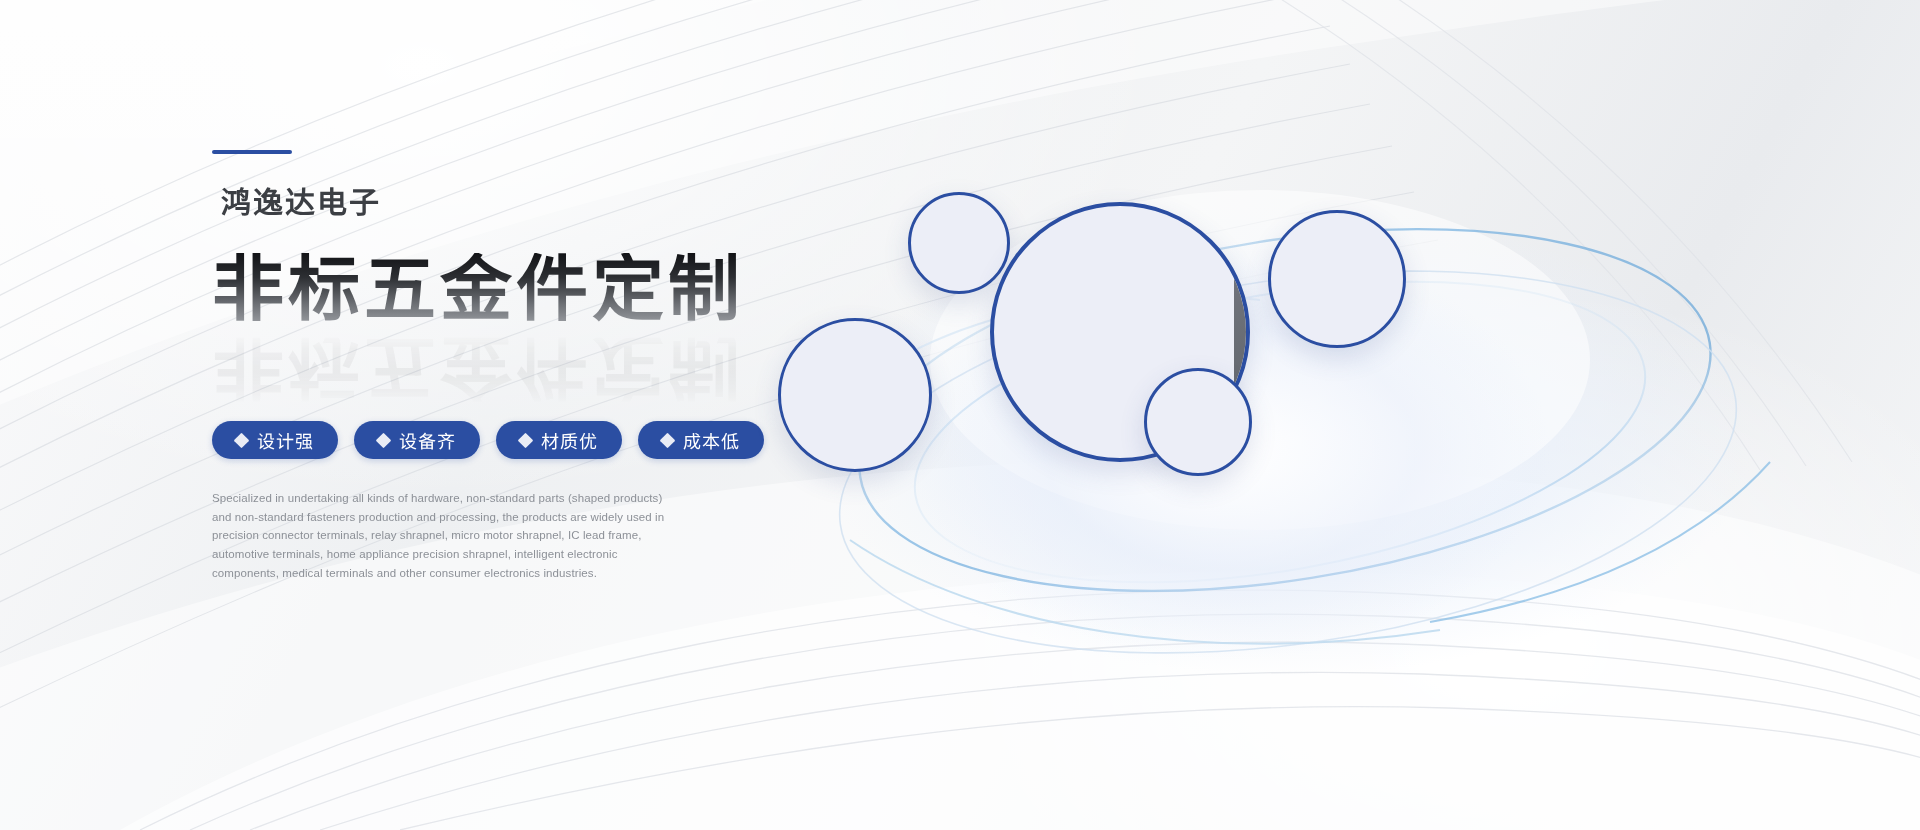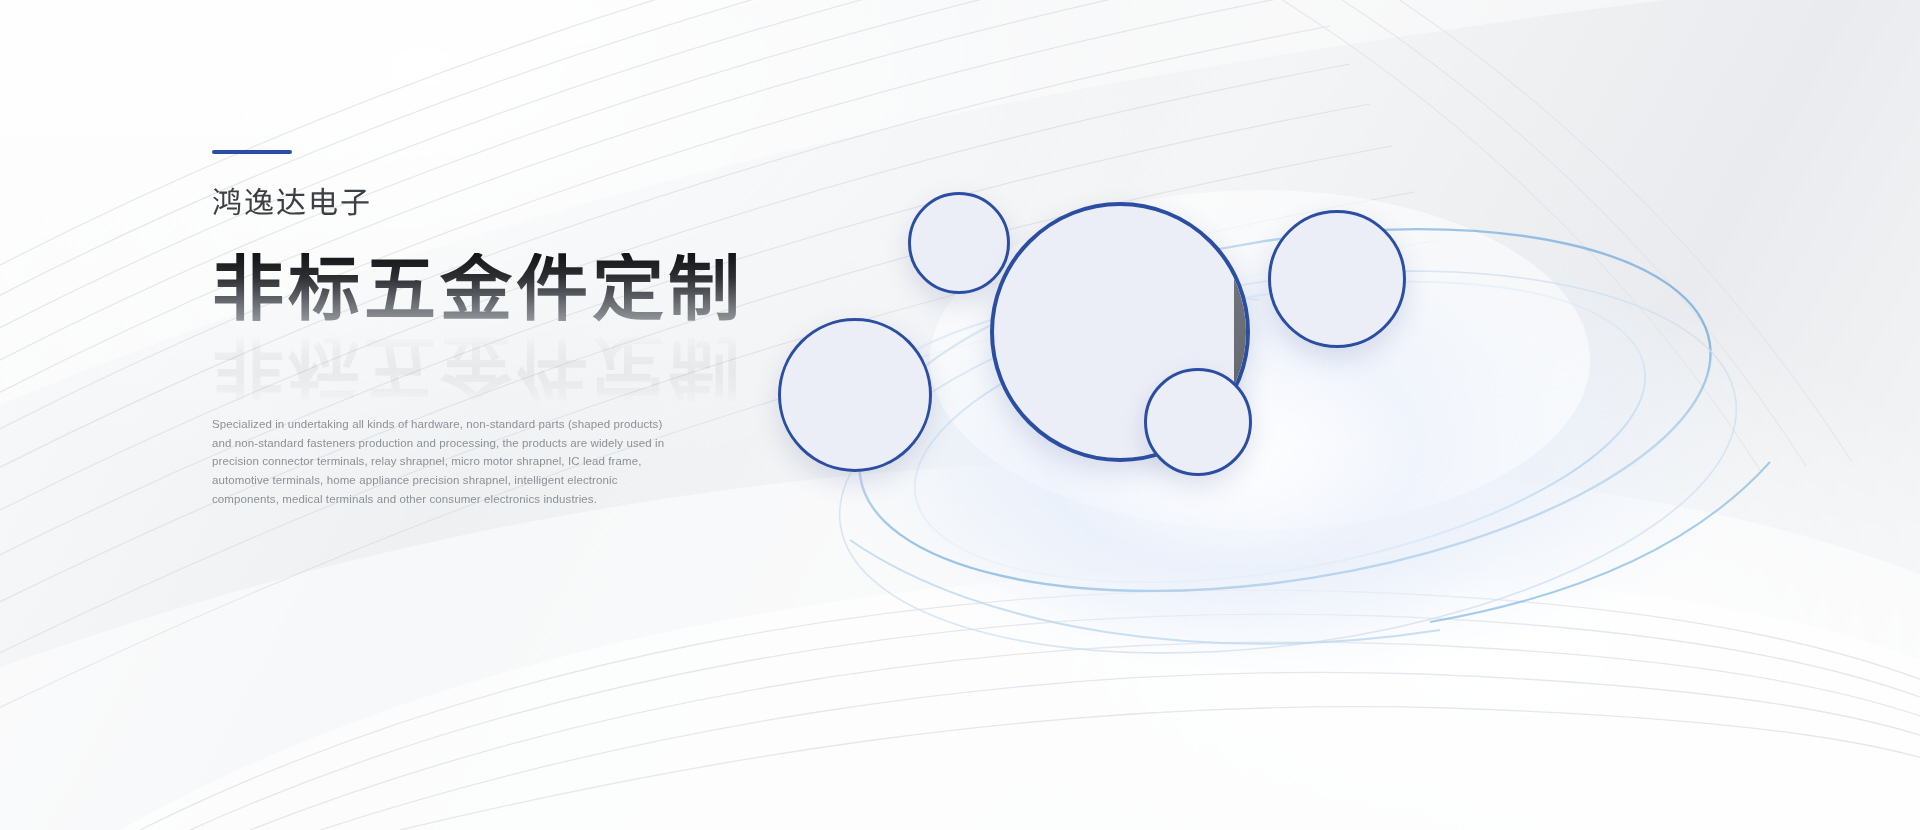--- a/index.html
+++ b/index.html
@@ -21,21 +21,21 @@
   .bg-waves{position:absolute;inset:0;pointer-events:none;}
   .bg-waves svg{display:block;width:1920px;height:830px;}
 
   
   .left-col{position:absolute;left:212px;top:150px;width:720px;}
 
   .accent-bar{width:80px;height:4px;background:#2b4ea2;border-radius:2px;}
 
   .subtitle{
     margin-top:34px;font-size:30px;color:#3c3f44;letter-spacing:2px;
-    font-weight:400;line-height:1;
+    font-weight:700;line-height:1;margin-left:9px;
   }
 
   .headline-wrap{position:relative;margin-top:35px;height:132px;}
   .headline{
     font-size:72px;font-weight:700;letter-spacing:4px;line-height:1;
     background:linear-gradient(180deg,#121316 0%,#2d2f33 34%,#6e7176 72%,#9a9da2 100%);
     -webkit-background-clip:text;background-clip:text;
     color:transparent;-webkit-text-fill-color:transparent;
     white-space:nowrap;
   }
@@ -153,20 +153,38 @@
 
     <div class="accent-bar"></div>
 
     <div class="subtitle">鸿逸达电子</div>
 
     <div class="headline-wrap">
       <div class="headline">非标五金件定制</div>
       <div class="headline-reflect" aria-hidden="true">非标五金件定制</div>
     </div>
 
+    <div class="tag-row">
+      <div class="tag">
+        <span class="diamond"></span>
+        <span>设计强</span>
+      </div>
+      <div class="tag">
+        <span class="diamond"></span>
+        <span>设备齐</span>
+      </div>
+      <div class="tag">
+        <span class="diamond"></span>
+        <span>材质优</span>
+      </div>
+      <div class="tag">
+        <span class="diamond"></span>
+        <span>成本低</span>
+      </div>
+    </div>
 
     <p class="blurb">Specialized in undertaking all kinds of hardware, non-standard parts (shaped products) and non-standard fasteners production and processing, the products are widely used in precision connector terminals, relay shrapnel, micro motor shrapnel, IC lead frame, automotive terminals, home appliance precision shrapnel, intelligent electronic components, medical terminals and other consumer electronics industries.</p>
   </div>
 
   <div class="art">
 
     <svg viewBox="0 0 1100 620" xmlns="http://www.w3.org/2000/svg">
       <defs>
         <linearGradient id="orb1" x1="0" y1="0" x2="1" y2="1">
           <stop offset="0%" stop-color="#9fc7e8" stop-opacity="0"></stop>

